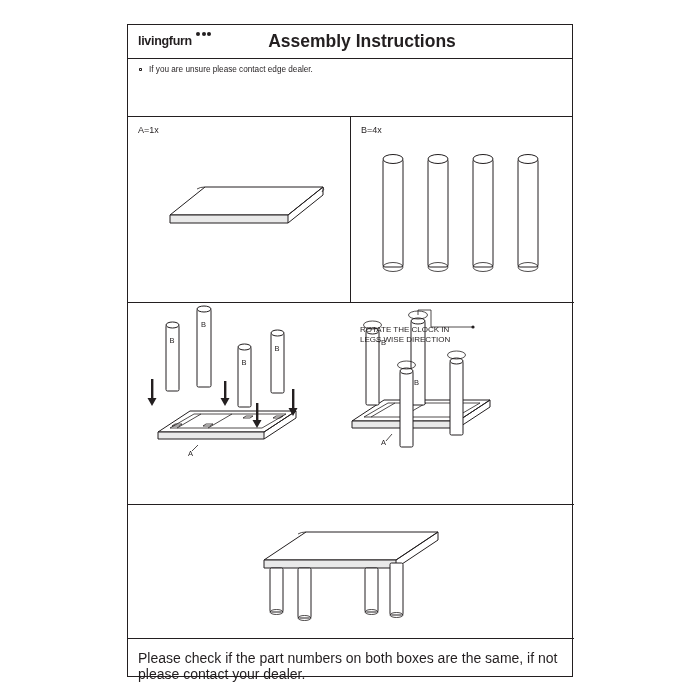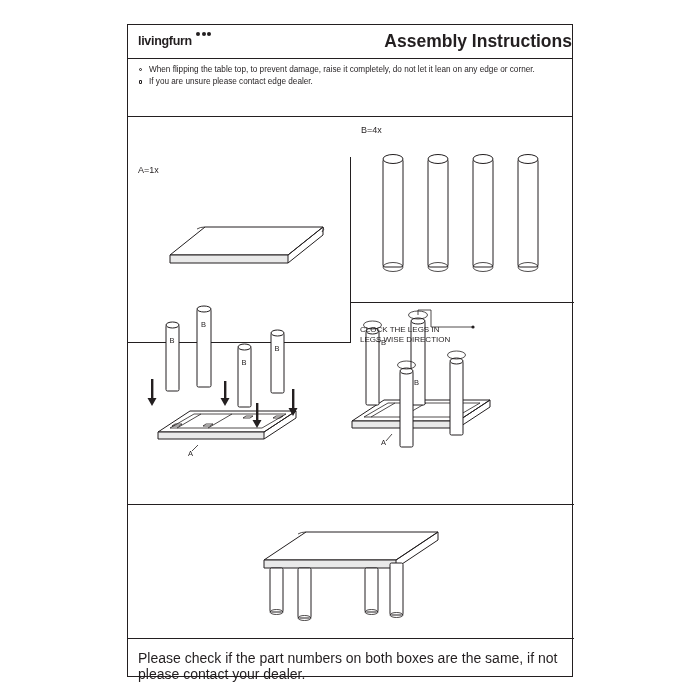--- a/index.html
+++ b/index.html
@@ -65,21 +65,21 @@
     background: #231f20;
     display: block;
   }
   .brand-dots i:nth-child(1) { left: 0; }
   .brand-dots i:nth-child(2) { left: 5.5px; }
   .brand-dots i:nth-child(3) { left: 11px; }
   .title {
     position: absolute;
     left: 0; right: 0;
     top: 6px;
-    text-align: right;
+    text-align: center;
     font-size: 17.5px;
     font-weight: bold;
     color: #231f20;
     padding-left: 24px;
     box-sizing: border-box;
   }
   
   .notes {
     position: absolute;
     left: 0;
@@ -107,21 +107,21 @@
     border: 0.8px solid #231f20;
     border-radius: 50%;
     box-sizing: border-box;
   }
   
   .panel {
     position: absolute;
     box-sizing: border-box;
     border: 1.2px solid #231f20;
   }
-  .p-a   { left: 0px;   top: 92px;  width: 223px; height: 186px; border-width: 0 1.2px 1.2px 0; margin-top: 40px; }
+  .p-a   { left: 0px;   top: 92px;  width: 223px; height: 186px; border-width: 0 1.2px 1.2px 0; }
   .p-b   { left: 223px; top: 92px;  width: 223px; height: 186px; border-width: 0 0 1.2px 0; }
   .p-mid { left: 0px;   top: 278px; width: 446px; height: 202px; border-width: 0 0 1.2px 0; }
   .p-fin { left: 0px;   top: 480px; width: 446px; height: 134px; border-width: 0 0 1.2px 0; }
   .p-foot{ left: 0px;   top: 614px; width: 446px; height: 37px;  border: 0; }
 
   .part-label {
     position: absolute;
     font-size: 9px;
     color: #231f20;
     font-weight: normal;
@@ -158,21 +158,21 @@
       <div class="brand">livingfurn</div>
       <div class="brand-dots">
           <i></i>
           <i></i>
           <i></i>
         </div>
       <div class="title">Assembly Instructions</div>
     </div>
 
     <div class="notes">
-      <div class="note"><span class="dot"></span><span>When flipping the table top, to prevent damage, raise it completely, do not let it lean on any edge or corner.</span></div>
+      <div class="note"><span class="dot"></span></div>
       <div class="note"><span class="dot"></span></div>
       <div class="note"><span class="dot"></span></div>
       <div class="note"><span class="dot"></span><span>If you are unsure please contact edge dealer.</span></div>
     </div>
 
     <div class="panel p-a">
       <div class="part-label" style="left:10px; top:8px;">A=1x</div>
       <svg width="223" height="186" viewBox="0 0 223 186">
 
         <path class="fillw" d="M 42 98 L 77 70 L 195 70 L 160 98 Z"></path>
@@ -208,21 +208,21 @@
         <g>
           <rect class="fillw" x="167" y="42" width="20" height="108" rx="2"></rect>
           <ellipse class="fillw" cx="177" cy="42" rx="10" ry="4.5"></ellipse>
           <ellipse class="ln-thin" cx="177" cy="150" rx="10" ry="4.5" fill="none"></ellipse>
         </g>
       </svg>
     </div>
 
     <div class="panel p-mid">
       <div class="callout" style="left:232px; top:22px;">
-        <div>CLOCK THE LEGS IN</div>
+        <div>ROTATE THE CLOCK IN</div>
         <div>LEGS WISE DIRECTION</div>
       </div>
 
       <svg width="446" height="202" viewBox="0 0 446 202">
 
         <path class="fillw" d="M 30 129 L 62 108 L 168 108 L 136 129 Z"></path>
         <path class="fillg" d="M 30 129 L 136 129 L 136 136 L 30 136 Z"></path>
         <path class="ln" d="M 136 129 L 168 108 L 168 115 L 136 136"></path>
 
         <path class="ln-thin" d="M 42 125 L 66 111 L 158 111 L 134 125 Z"></path>

